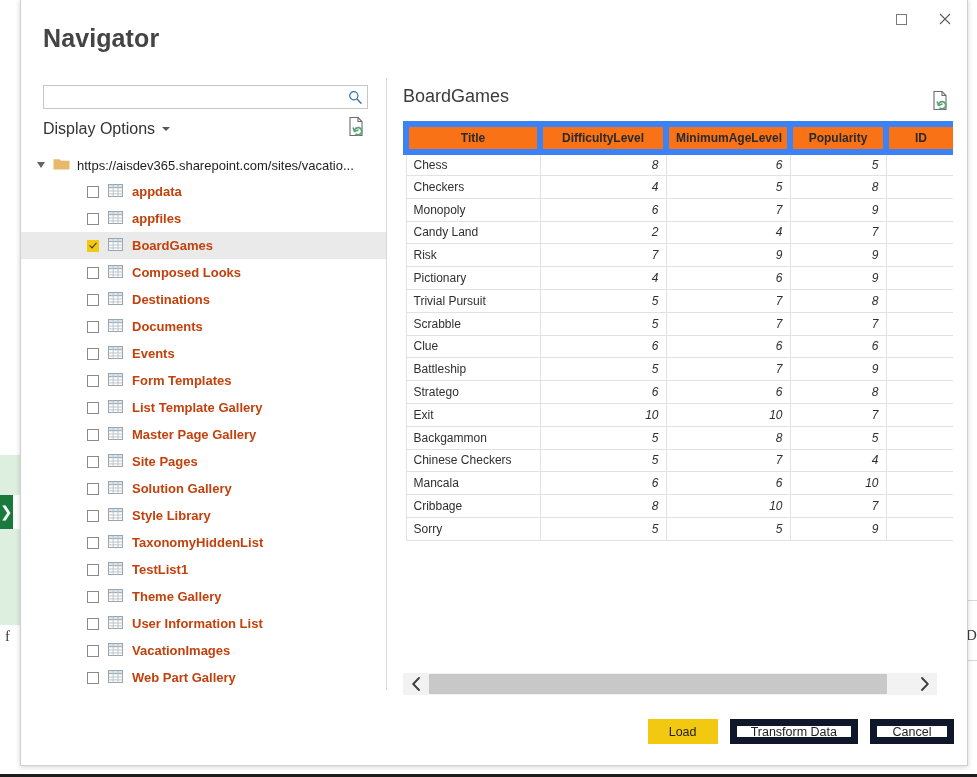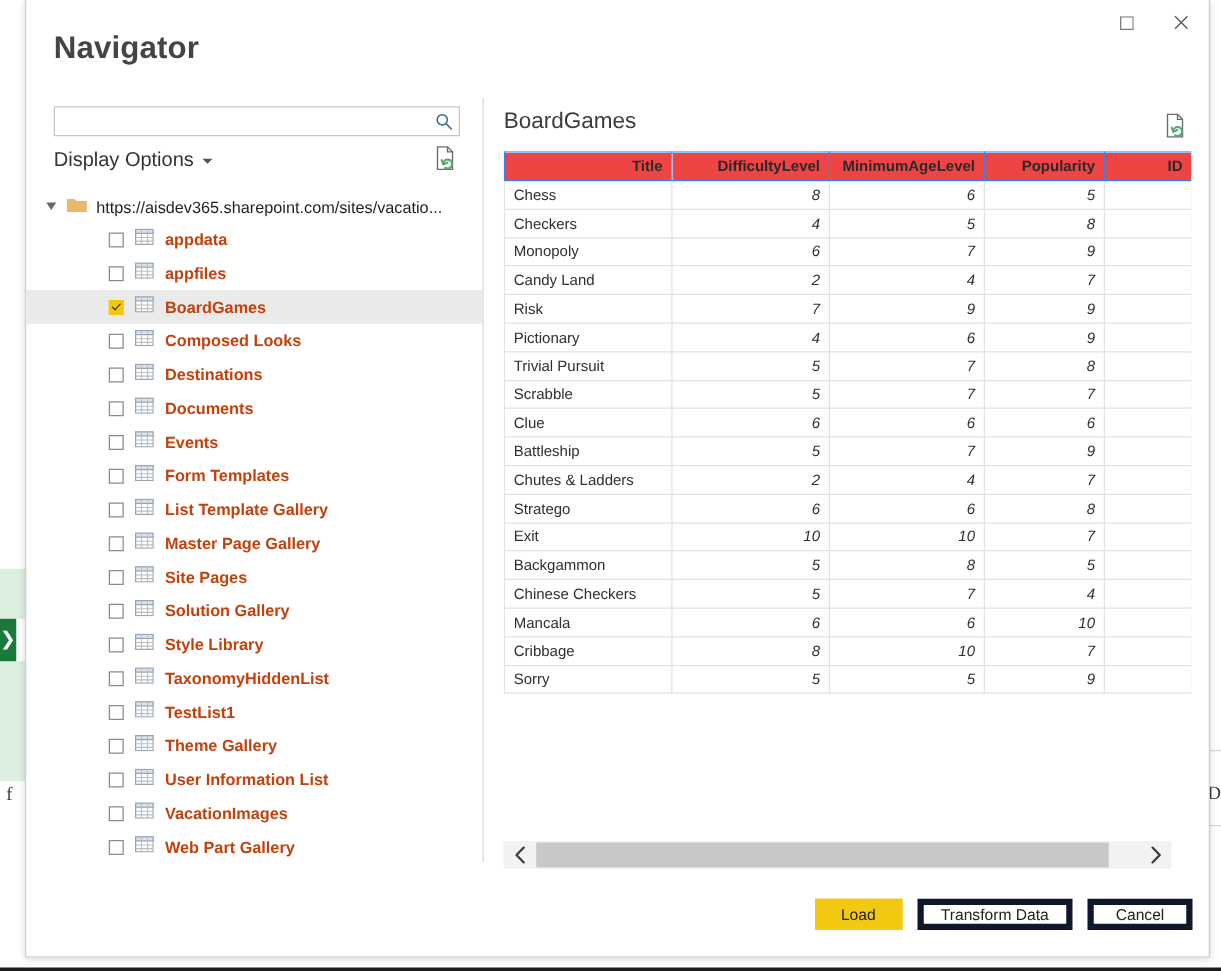--- a/index.html
+++ b/index.html
@@ -285,26 +285,26 @@
     height: 503px;
     overflow: hidden;
   }
   table.preview {
     border-collapse: collapse;
     table-layout: fixed;
     width: 550px;
     font-size: 12px;
   }
   table.preview th {
-    background: #ef4444;
-    border: 1px solid #3b82f6;
+    background: #f97316;
+    border: 6px solid #3b82f6;
     font-weight: bold;
     font-size: 12px;
     color: #2a2a2a;
-    text-align: right;
+    text-align: center;
     padding: 4px 7px;
     height: 21px;
     box-sizing: border-box;
     white-space: nowrap;
     overflow: hidden;
   }
   table.preview td {
     border: 1px solid #e2e2e2;
     padding: 3px 7px;
     height: 22.8px;
@@ -377,21 +377,21 @@
     gap: 12px;
   }
   .btn {
     height: 25px;
     min-width: 84px;
     padding: 0 14px;
     font-size: 12.5px;
     font-family: "Liberation Sans", sans-serif;
     color: #222222;
     background: #ffffff;
-    border: 5px solid #0f172a;
+    border: 7px solid #0f172a;
     box-sizing: border-box;
     cursor: default;
     display: flex;
     align-items: center;
     justify-content: center;
     white-space: nowrap;
   }
   .btn.primary {
     background: #f2c811;
     border-color: #f2c811;
@@ -743,27 +743,20 @@
               <td class="empty"></td>
             </tr>
             <tr>
               <td>Battleship</td>
               <td class="num">5</td>
               <td class="num">7</td>
               <td class="num">9</td>
               <td class="empty"></td>
             </tr>
             <tr>
-              <td>Chutes &amp; Ladders</td>
-              <td class="num">2</td>
-              <td class="num">4</td>
-              <td class="num">7</td>
-              <td class="empty"></td>
-            </tr>
-            <tr>
               <td>Stratego</td>
               <td class="num">6</td>
               <td class="num">6</td>
               <td class="num">8</td>
               <td class="empty"></td>
             </tr>
             <tr>
               <td>Exit</td>
               <td class="num">10</td>
               <td class="num">10</td>

